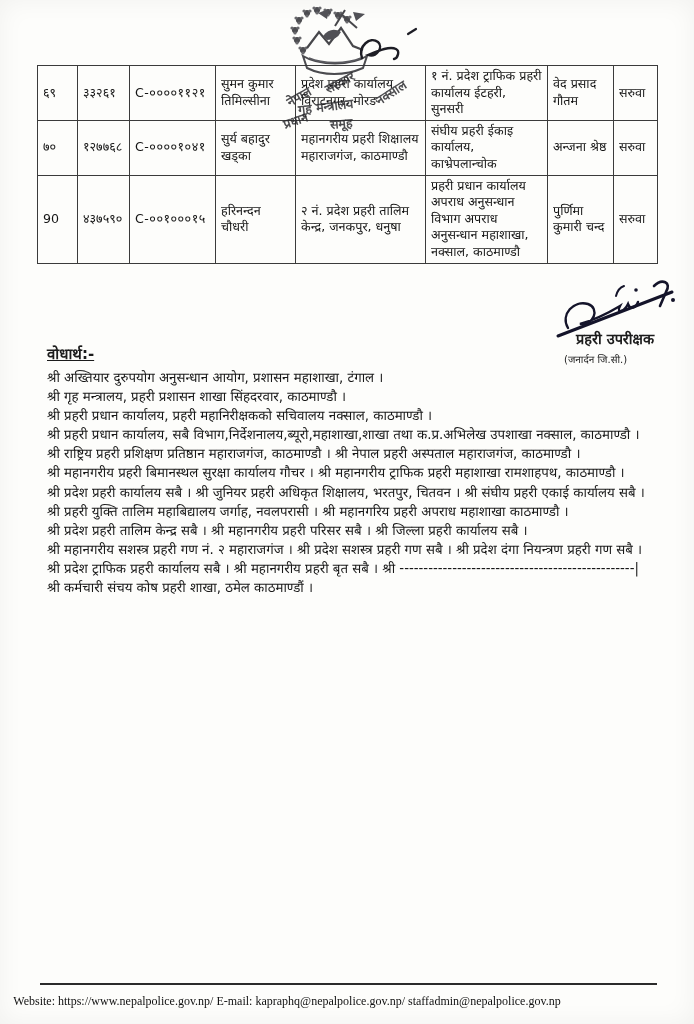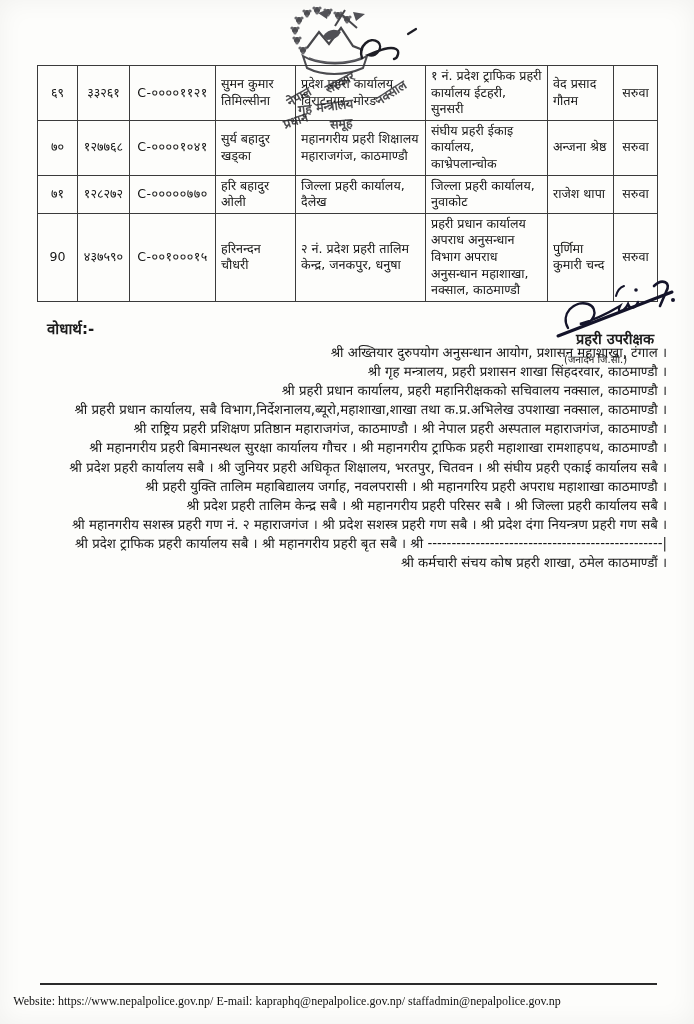--- a/index.html
+++ b/index.html
@@ -13,40 +13,40 @@
   
   table.transfer{
     position:absolute;left:37px;top:65px;width:620px;
     border-collapse:collapse;table-layout:fixed;
     font-size:12.6px;line-height:1.32;color:#141414;
   }
   table.transfer td{
     border:1.6px solid #3b3b3b;padding:2px 5px;vertical-align:middle;
     overflow:hidden;
   }
-  td.c{text-align:center;}
+  td.c{}
   td.l{text-align:left;}
   .mono-no{letter-spacing:.5px;}
   
   .stamp{position:absolute;left:278px;top:2px;width:190px;height:140px;pointer-events:none;}
   .stamp .sw{position:absolute;font-weight:700;font-size:12.5px;color:#26262a;opacity:.82;white-space:nowrap;}
   .sw1{left:8px;top:86px;transform:rotate(-30deg);}
   .sw2{left:46px;top:72px;transform:rotate(-28deg);}
   .sw3{left:20px;top:96px;transform:rotate(-7deg);font-size:13px;}
   .sw4{left:96px;top:82px;transform:rotate(-33deg);}
   .sw5{left:5px;top:110px;transform:rotate(-18deg);}
   .sw6{left:52px;top:113px;transform:rotate(-5deg);}
   
   .sig{position:absolute;left:548px;top:278px;width:146px;height:110px;}
   .sig-title{position:absolute;left:28px;top:50px;font-weight:700;font-size:14.5px;white-space:nowrap;}
   .sig-name{position:absolute;left:16px;top:74px;font-weight:400;font-size:10px;white-space:nowrap;}
   
   .bodh{position:absolute;left:47px;top:318px;width:620px;}
-  .bodh-head{font-weight:700;font-size:15px;margin-bottom:5px;}
-  .bodh-line{font-size:13.3px;line-height:19.1px;white-space:nowrap;color:#181818;text-align:right;}
+  .bodh-head{font-weight:700;font-size:15px;text-decoration:underline;margin-bottom:5px;margin-top:25px;}
+  .bodh-line{font-size:13.3px;line-height:19.1px;white-space:nowrap;color:#181818;}
   
   .footer-rule{position:absolute;left:40px;top:983px;width:617px;height:0;border-top:2px solid #2b2b2b;}
   .footer-text{
     position:absolute;left:0;top:994px;width:574px;text-align:center;
     font-family:"Liberation Serif","DejaVu Serif",serif;font-size:12px;color:#111;
   }
   svg{display:block;}
 </style>
 </head>
 <body>
@@ -76,30 +76,20 @@
         <td class="c">सरुवा</td>
       </tr>
       <tr style="height:40px">
         <td class="c">७०</td>
         <td class="c">१२७७६८</td>
         <td class="c mono-no">C-००००१०४१</td>
         <td class="l">सुर्य बहादुर खड्का</td>
         <td class="l">महानगरीय प्रहरी शिक्षालय महाराजगंज, काठमाण्डौ</td>
         <td class="l">संघीय प्रहरी ईकाइ कार्यालय, काभ्रेपलान्चोक</td>
         <td class="l">अन्जना श्रेष्ठ</td>
-        <td class="c">सरुवा</td>
-      </tr>
-      <tr style="height:34px">
-        <td class="c">७१</td>
-        <td class="c">१२८२७२</td>
-        <td class="c mono-no">C-०००००७७०</td>
-        <td class="l">हरि बहादुर ओली</td>
-        <td class="l">जिल्ला प्रहरी कार्यालय, दैलेख</td>
-        <td class="l">जिल्ला प्रहरी कार्यालय, नुवाकोट</td>
-        <td class="l">राजेश थापा</td>
         <td class="c">सरुवा</td>
       </tr>
       <tr style="height:86px">
         <td class="c">90</td>
         <td class="c">४३७५९०</td>
         <td class="c mono-no">C-००१०००१५</td>
         <td class="l">हरिनन्दन चौधरी</td>
         <td class="l">२ नं. प्रदेश प्रहरी तालिम केन्द्र, जनकपुर, धनुषा</td>
         <td class="l">प्रहरी प्रधान कार्यालय अपराध अनुसन्धान विभाग अपराध अनुसन्धान महाशाखा, नक्साल, काठमाण्डौ</td>
         <td class="l">पुर्णिमा कुमारी चन्द</td>

